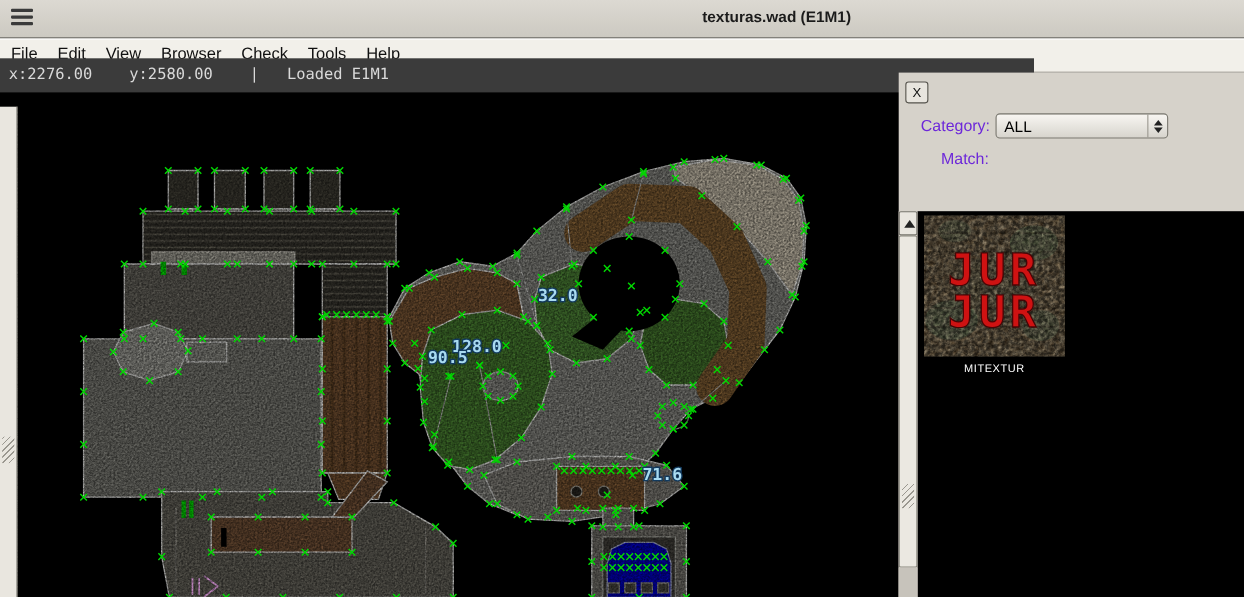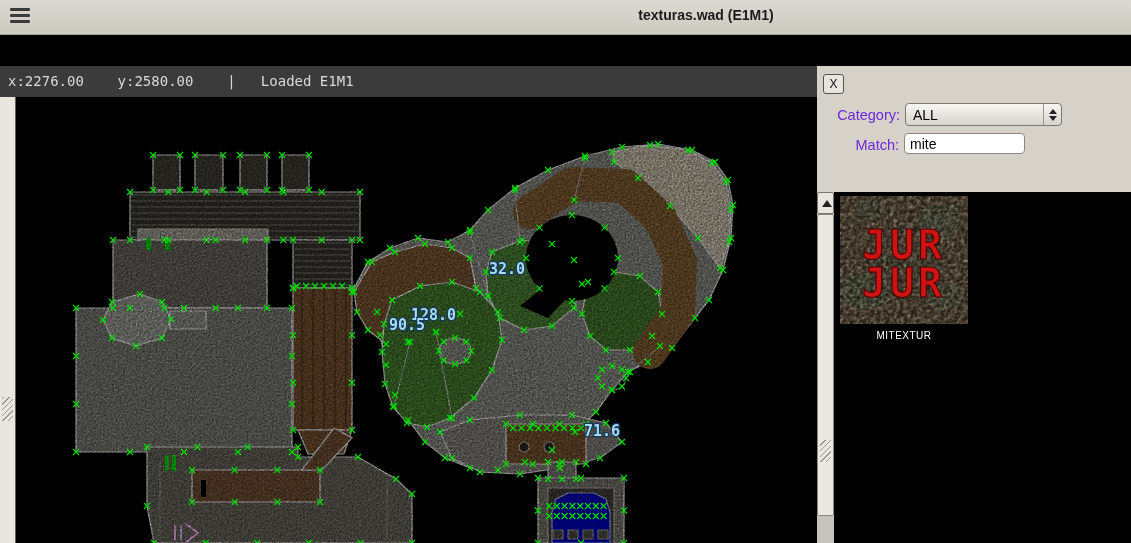--- a/index.html
+++ b/index.html
@@ -15,21 +15,21 @@
     font-size:14px;font-weight:bold;color:#1b1b1b;white-space:nowrap;}
 
   
   .menubar{position:absolute;left:0;top:35px;width:1131px;height:31px;
     background:#f2f0ea;border-top:1px solid #fff;border-bottom:1px solid #b3b0a8;
     box-sizing:border-box;padding-left:1px;}
   .menu-item{display:inline-block;padding:0 9px;line-height:28px;font-size:15px;color:#101010;cursor:pointer;}
   .menu-item::first-letter{text-decoration:underline;}
 
   
-  .statusbar{position:absolute;left:0;top:66px;width:940px;height:31px;background:#3b3b3b;}
+  .statusbar{position:absolute;left:0;top:53px;width:940px;height:31px;background:#3b3b3b;}
   .statusbar span{display:block;padding-left:8px;line-height:31px;color:#d9d9d9;
     font-family:"DejaVu Sans Mono",monospace;font-size:14px;white-space:pre;}
 
   
   .map-area{position:absolute;left:0;top:97px;width:817px;height:372px;background:#000;}
   .map-vscroll{position:absolute;left:0;top:0;width:15px;height:446px;
     background:#e9e6df;border-right:1px solid #62605a;}
   .grip{background:repeating-linear-gradient(315deg,rgba(0,0,0,0) 0 3px,#9a978f 3px 4px);}
   .map-vscroll .grip{position:absolute;left:2px;top:300px;width:11px;height:24px;}
   #map-svg{position:absolute;left:16px;top:0;}
@@ -79,20 +79,23 @@
 
   <div class="titlebar">
     <div class="hamburger">
       <div></div>
         <div></div>
         <div></div>
     </div>
     <div class="win-title">texturas.wad (E1M1)</div>
   </div>
 
+  <div class="menubar">
+    <span class="menu-item">File</span><span class="menu-item">Edit</span><span class="menu-item">View</span><span class="menu-item">Browser</span><span class="menu-item">Check</span><span class="menu-item">Tools</span><span class="menu-item">Help</span>
+  </div>
 
   <div class="statusbar">
     <span>x:2276.00    y:2580.00    |   Loaded E1M1</span>
   </div>
 
   <div class="map-area">
     <div class="map-vscroll">
       <div class="grip"></div>
     </div>
     <svg id="map-svg" width="801" height="446" viewBox="16 97 801 446">
@@ -483,21 +486,20 @@
     <div class="frow-label cat-label">Category:</div>
     <div class="choice">
       <span class="val">ALL</span>
       <span class="arrows">
         <span class="tri-up"></span>
           <span class="tri-dn"></span>
       </span>
     </div>
 
     <div class="frow-label match-label">Match:</div>
-    <input class="match-input" type="text" value="mite" style="">
 
     <div class="browser">
       <svg class="tex-tile" width="128" height="128" viewBox="0 0 128 128">
         <defs>
           <filter id="texNoiseD" x="0" y="0" width="100%" height="100%">
             <feTurbulence type="fractalNoise" baseFrequency="0.3" numOctaves="3" stitchTiles="stitch"></feTurbulence>
             <feColorMatrix type="matrix" values="0 0 0 0 0  0 0 0 0 0  0 0 0 0 0  0.9 0.9 0.9 0 -0.62"></feColorMatrix>
           </filter>
           <filter id="texNoiseL" x="0" y="0" width="100%" height="100%">
             <feTurbulence type="fractalNoise" baseFrequency="0.22" numOctaves="3" stitchTiles="stitch"></feTurbulence>

